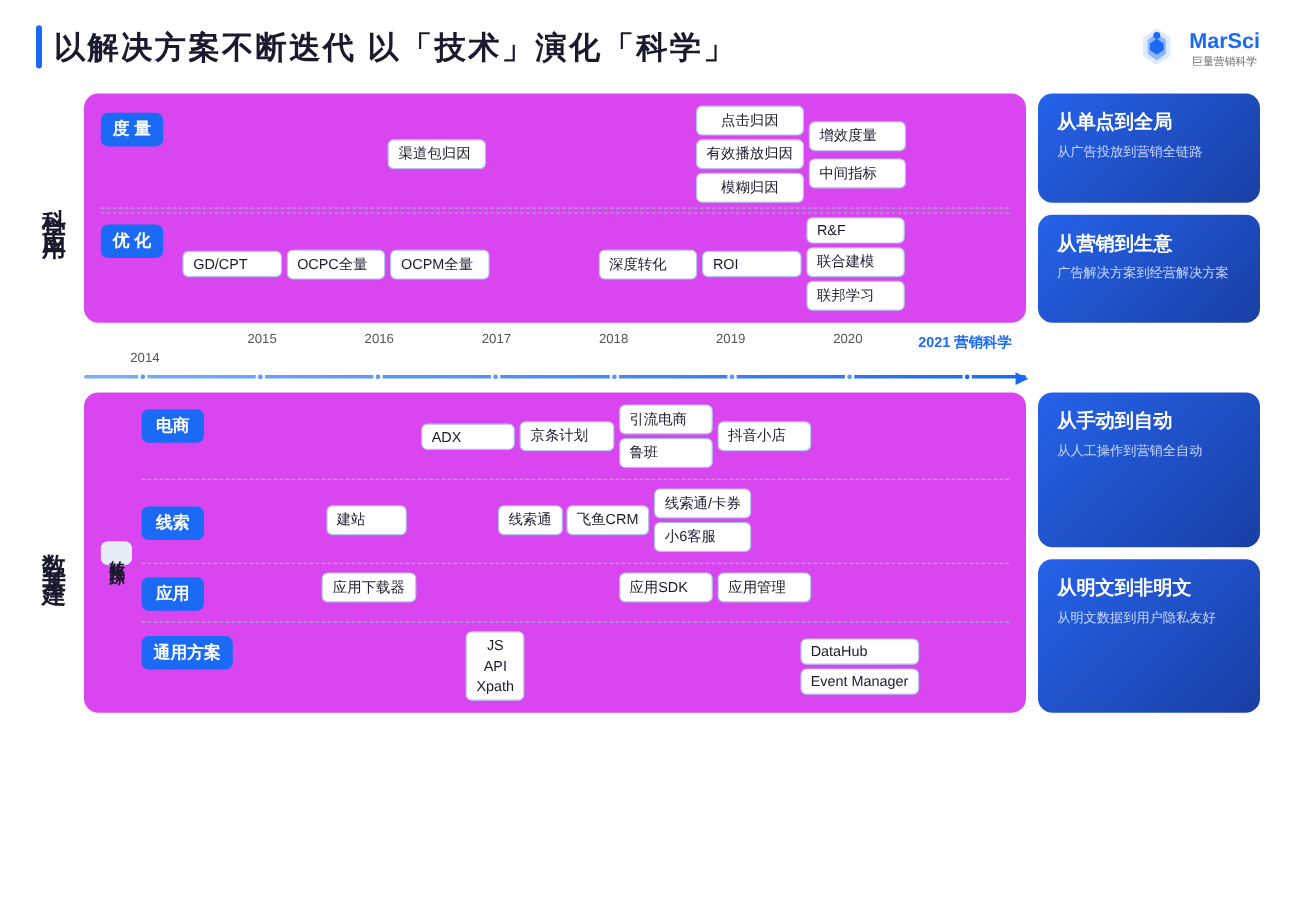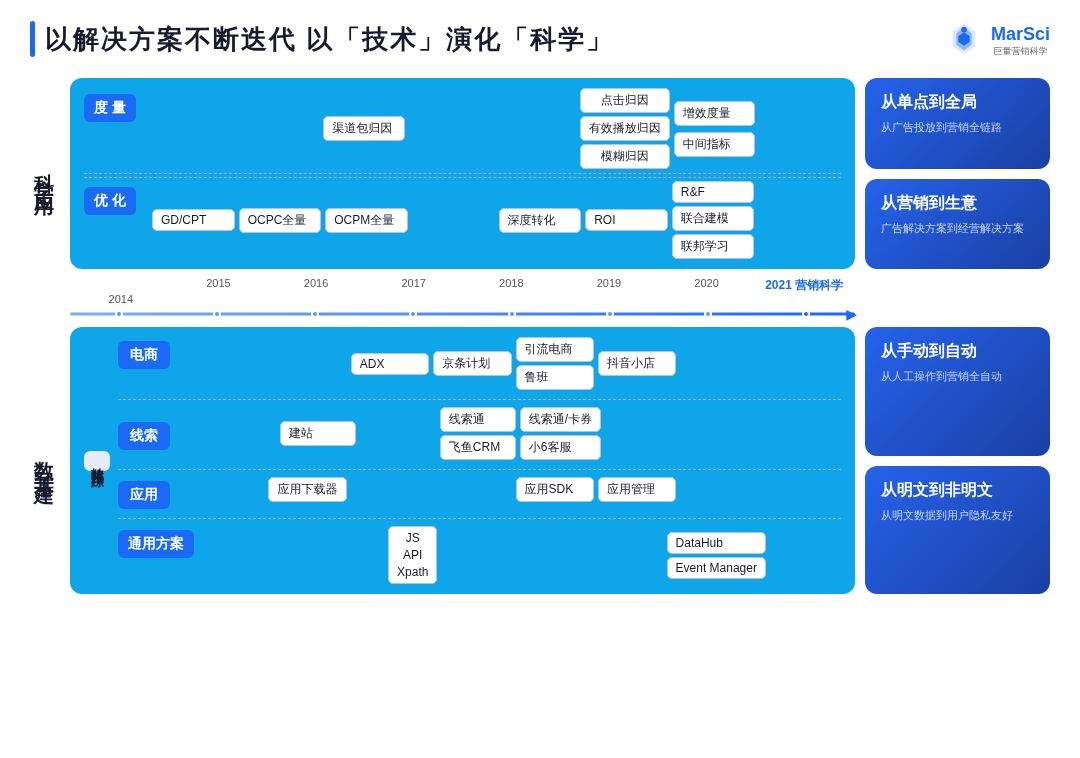--- a/index.html
+++ b/index.html
@@ -96,21 +96,21 @@
       font-weight: 700;
       margin-bottom: 6px;
     }
     .right-card-desc {
       font-size: 11px;
       color: #c8d8ff;
       line-height: 1.5;
     }
 
     .panel-section {
-      background: #0ea5e9;
+      background: #d946ef;
       border-radius: 12px;
       padding: 12px 14px;
     }
 
     hr.dashed {
       border: none;
       border-top: 1px dashed #aac;
       margin: 3px 0;
     }
   </style>
@@ -269,21 +269,21 @@
             </div>
           </div>
           <hr class="dashed">
 
           <div style="display:flex;align-items:center;gap:20px;margin-bottom:2px;">
             <div class="category-label" style="margin-top:4px;">线索</div>
             <div style="flex:1;display:grid;grid-template-columns:repeat(8,1fr);gap:4px;align-items:center;">
               <div></div>
               <div class="item-box">建站</div>
               <div></div>
-              <div style="display:flex;flex-direction:column;gap:3px;">
+              <div style="display:flex;flex-direction:row;gap:3px;">
                 <div class="item-box">线索通</div>
                 <div class="item-box">飞鱼CRM</div>
               </div>
               <div style="display:flex;flex-direction:column;gap:3px;">
                 <div class="item-box">线索通/卡券</div>
                 <div class="item-box">小6客服</div>
               </div>
               <div></div>
               <div></div>
               <div></div>

